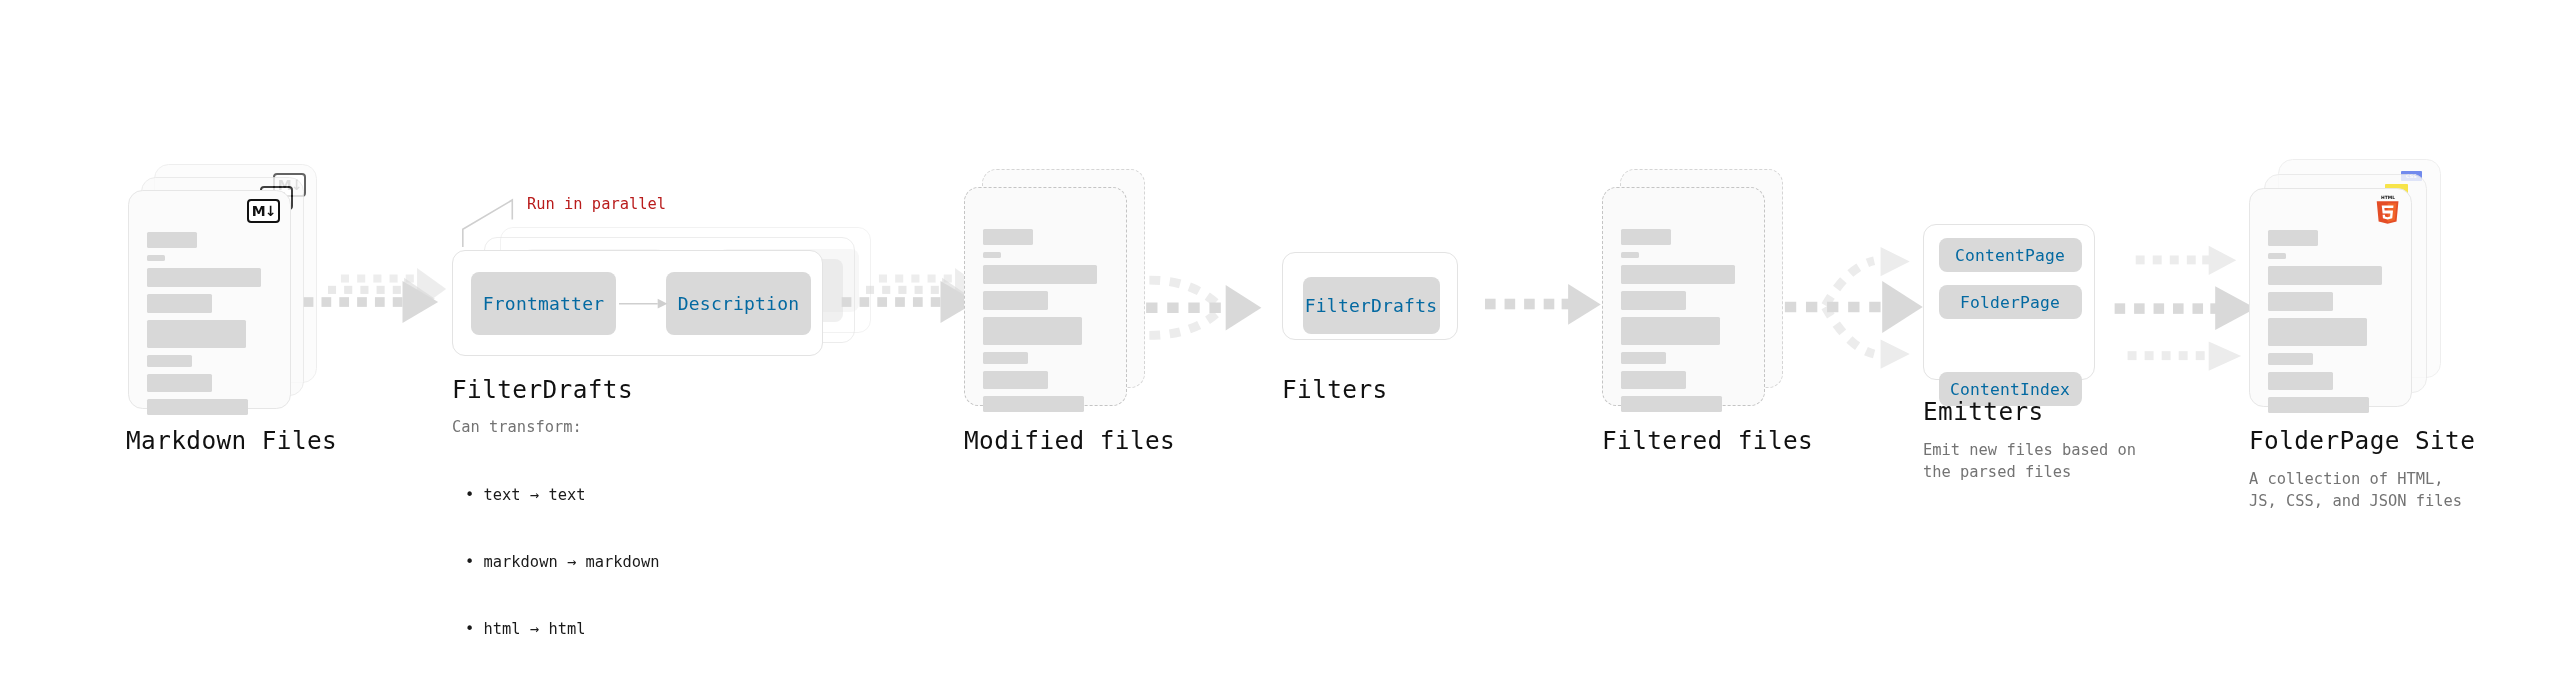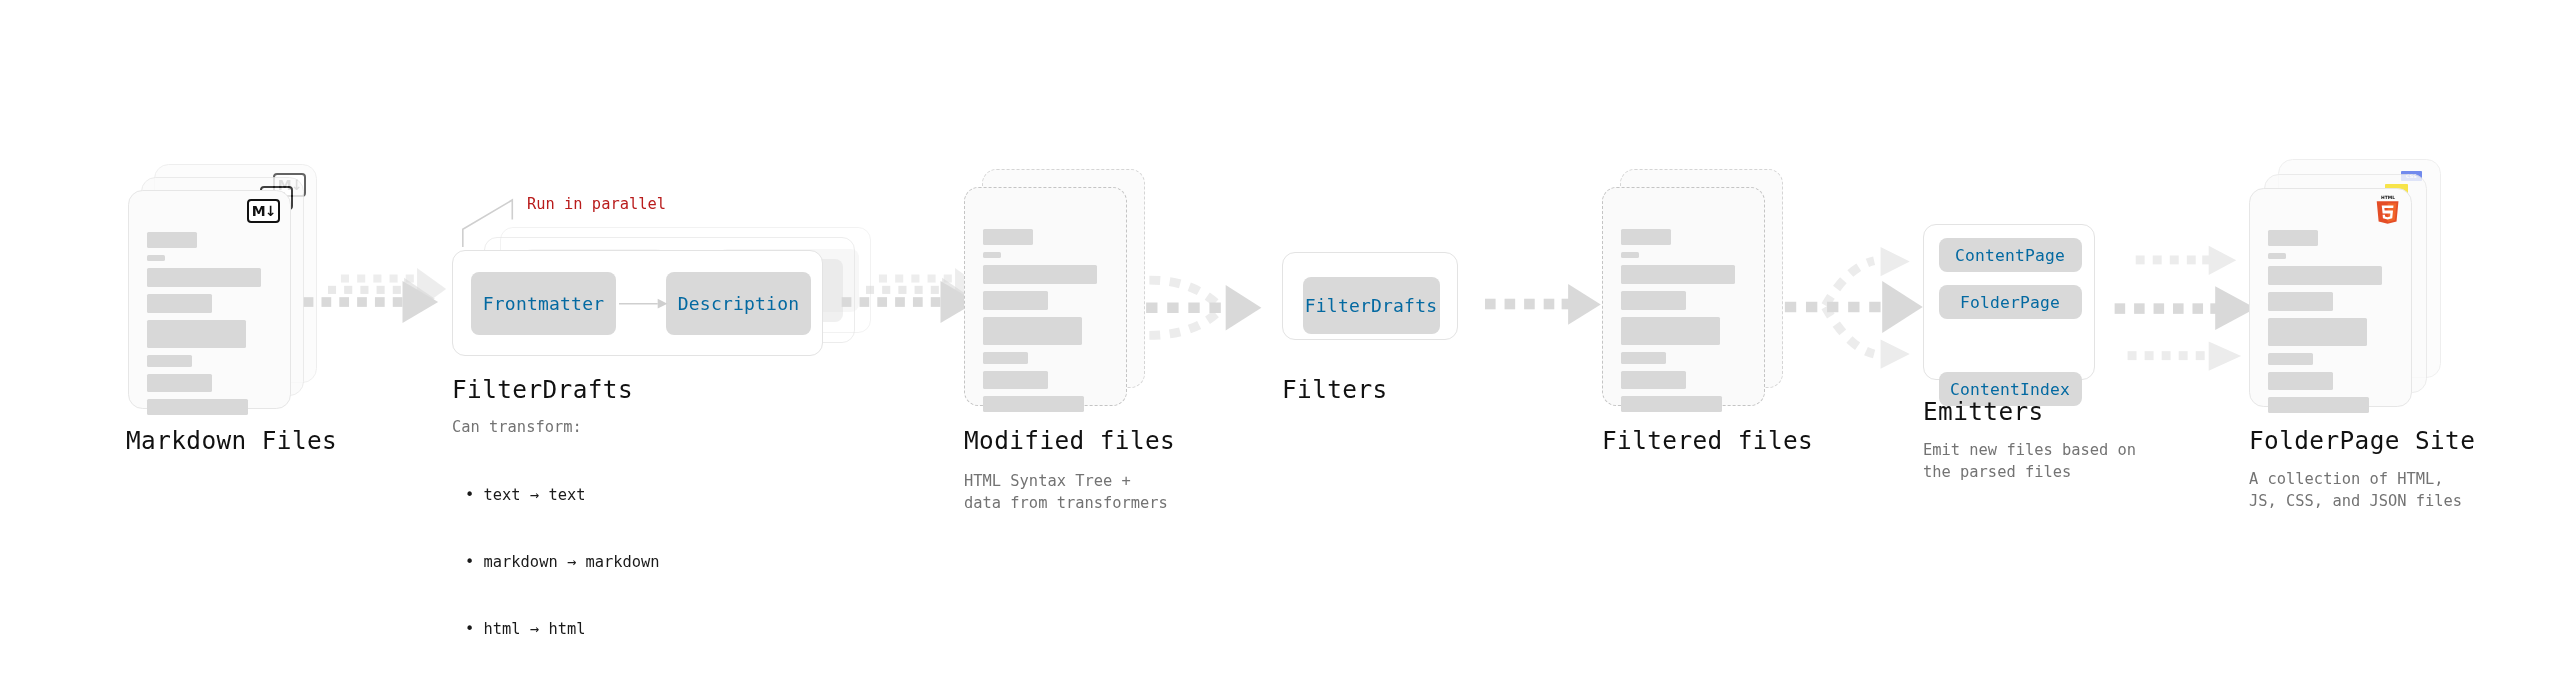--- a/index.html
+++ b/index.html
@@ -247,22 +247,20 @@
         <div class="sk" style="width:114px;height:18.7px;margin-top:4.9px;"></div>
         <div class="sk" style="width:65px;height:18.7px;"></div>
         <div class="sk" style="width:99px;height:28px;"></div>
         <div class="sk" style="width:45px;height:11.4px;"></div>
         <div class="sk" style="width:65px;height:18px;"></div>
         <div class="sk" style="width:101px;height:15.4px;"></div>
       </div>
     </div>
   </div>
   <div class="caption" style="left:964px;top:426px;">Modified files</div>
-  <div class="subcaption" style="left:964px;top:470px;">HTML Syntax Tree +
-data from transformers</div>
 
   <div class="node" style="left:1138px;top:262px;">
     <svg width="138" height="98" viewBox="0 0 170 120">
       <path d="M14 22 Q70 22 102 56" fill="none" stroke="#ececec" stroke-width="11" stroke-dasharray="13 12" stroke-linecap="butt"></path>
       <path d="M14 90 Q70 90 102 58" fill="none" stroke="#ececec" stroke-width="11" stroke-dasharray="13 12" stroke-linecap="butt"></path>
       <line x1="10" y1="56" x2="108" y2="56" stroke="#d9d9d9" stroke-width="13" stroke-dasharray="14 12"></line>
       <polygon points="108,28 152,56 108,84" fill="#d9d9d9"></polygon>
     </svg>
   </div>
 

